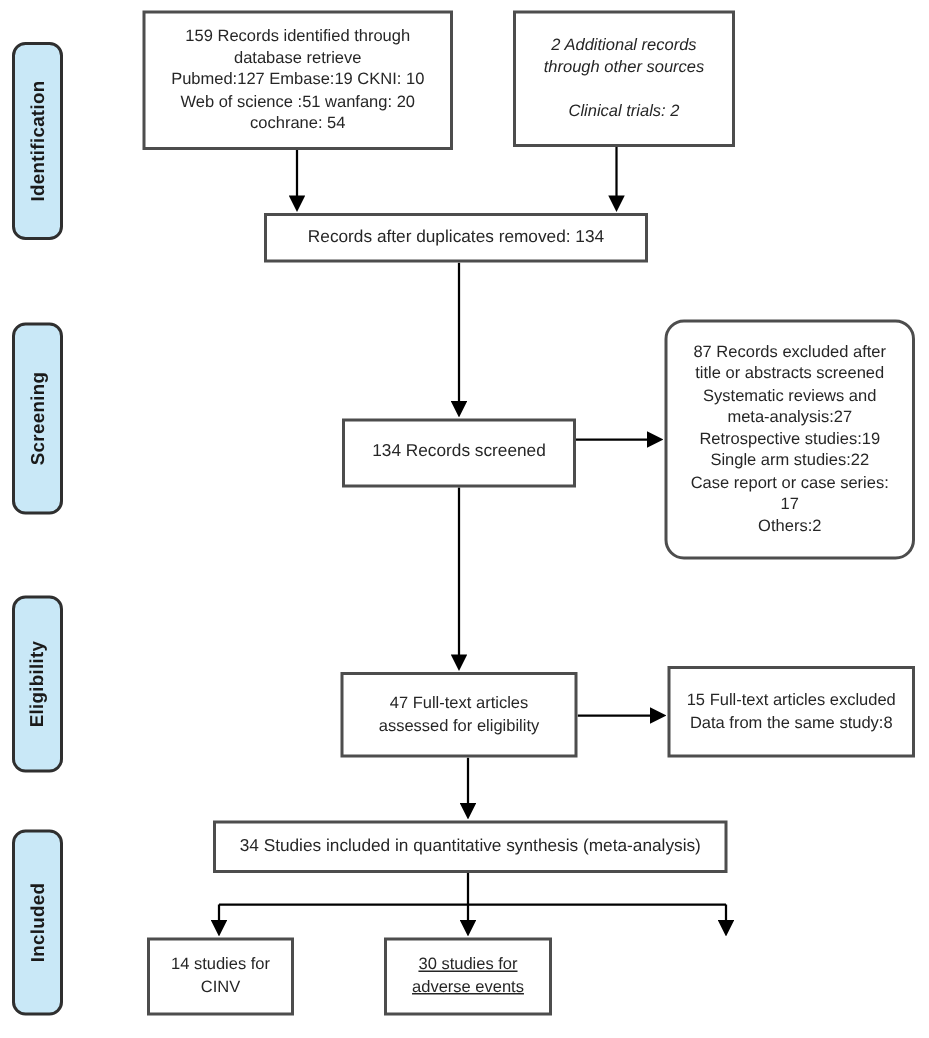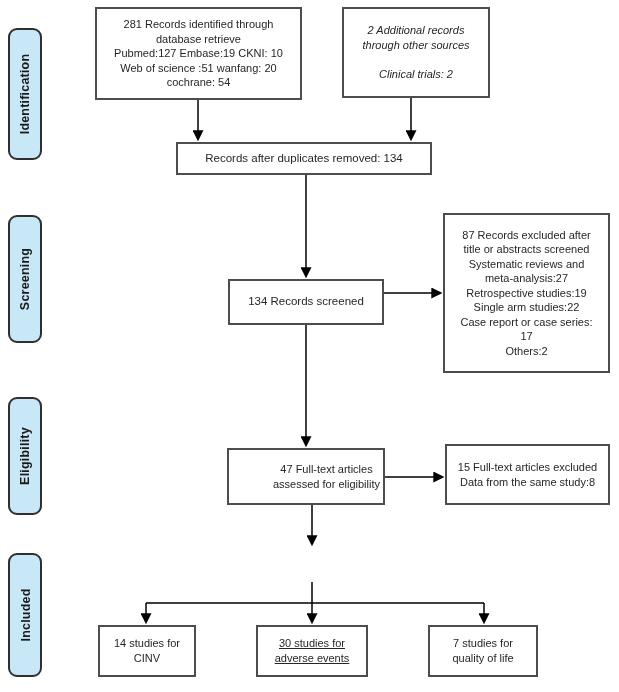--- a/index.html
+++ b/index.html
@@ -93,21 +93,21 @@
     <span class="vlabel">Screening</span>
   </div>
   <div class="stage" style="left:8px; top:397px; width:34px; height:118px;">
     <span class="vlabel">Eligibility</span>
   </div>
   <div class="stage" style="left:8px; top:553px; width:34px; height:124px;">
     <span class="vlabel">Included</span>
   </div>
 
   <div class="fbox" style="left:95px; top:7px; width:207px; height:93px;">
-    <div class="lines">281 Records identified through
+    <div class="lines">159 Records identified through
 database retrieve
 Pubmed:127   Embase:19 CKNI: 10
 Web of science :51 wanfang: 20
 cochrane: 54</div>
   </div>
 
   <div class="fbox" style="left:342px; top:7px; width:148px; height:91px;font-style:italic;">
     <div class="lines">2 Additional records
 through other sources
 
@@ -115,51 +115,50 @@
   </div>
 
   <div class="fbox single" style="left:176px; top:142px; width:256px; height:33px;justify-content:center;">
     <div class="lines">Records after duplicates removed: 134</div>
   </div>
 
   <div class="fbox single" style="left:228px; top:279px; width:156px; height:46px;">
     <div class="lines">134 Records screened</div>
   </div>
 
-  <div class="fbox" style="left:443px; top:213px; width:167px; height:160px;">
+  <div class="fbox" style="left:443px; top:213px; width:167px; height:160px;border-radius:13px;">
     <div class="lines">87 Records excluded after
 title or abstracts screened
 Systematic reviews and
 meta-analysis:27
 Retrospective studies:19
 Single arm studies:22
 Case report or case series:
 17
 Others:2</div>
   </div>
 
-  <div class="fbox" style="left:227px; top:448px; width:158px; height:57px;justify-content:flex-end;">
+  <div class="fbox" style="left:227px; top:448px; width:158px; height:57px;">
     <div class="lines">47 Full-text articles
 assessed for eligibility</div>
   </div>
 
   <div class="fbox" style="left:445px; top:444px; width:165px; height:61px;">
     <div class="lines">15 Full-text articles excluded
 Data from the same study:8</div>
   </div>
 
+  <div class="fbox single" style="left:142px; top:547px; width:343px; height:35px;">
+    <div class="lines">34 Studies included in quantitative synthesis (meta-analysis)</div>
+  </div>
 
   <div class="fbox" style="left:98px; top:625px; width:98px; height:52px;">
     <div class="lines">14 studies for
 CINV</div>
   </div>
 
   <div class="fbox" style="left:256px; top:625px; width:112px; height:52px;text-decoration:underline;">
     <div class="lines">30 studies for
 adverse events</div>
   </div>
 
-  <div class="fbox" style="left:428px; top:625px; width:110px; height:52px;">
-    <div class="lines">7 studies for
-quality of life</div>
-  </div>
 
 </div>
 
 </body></html>

